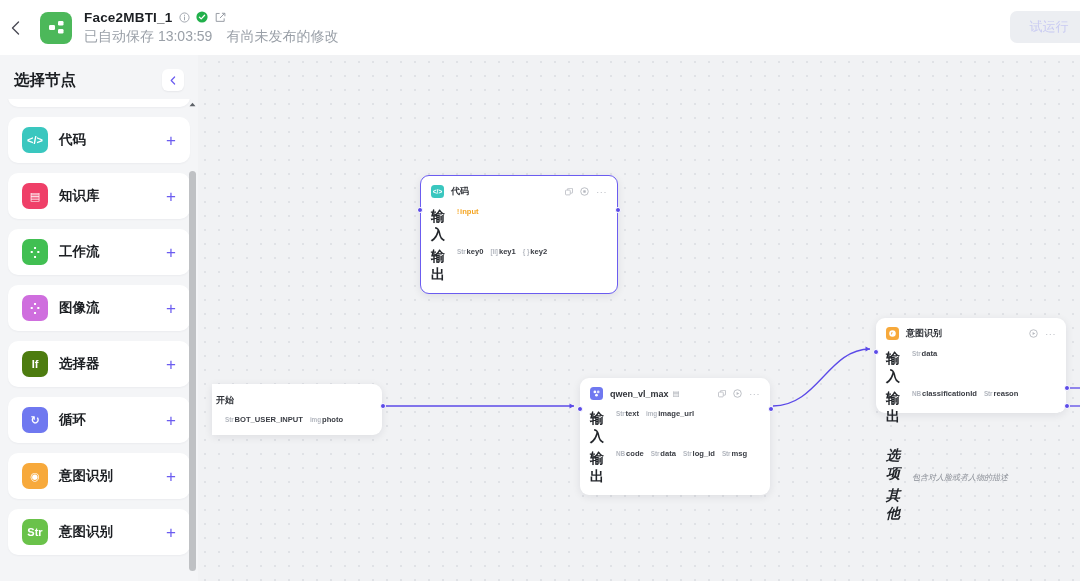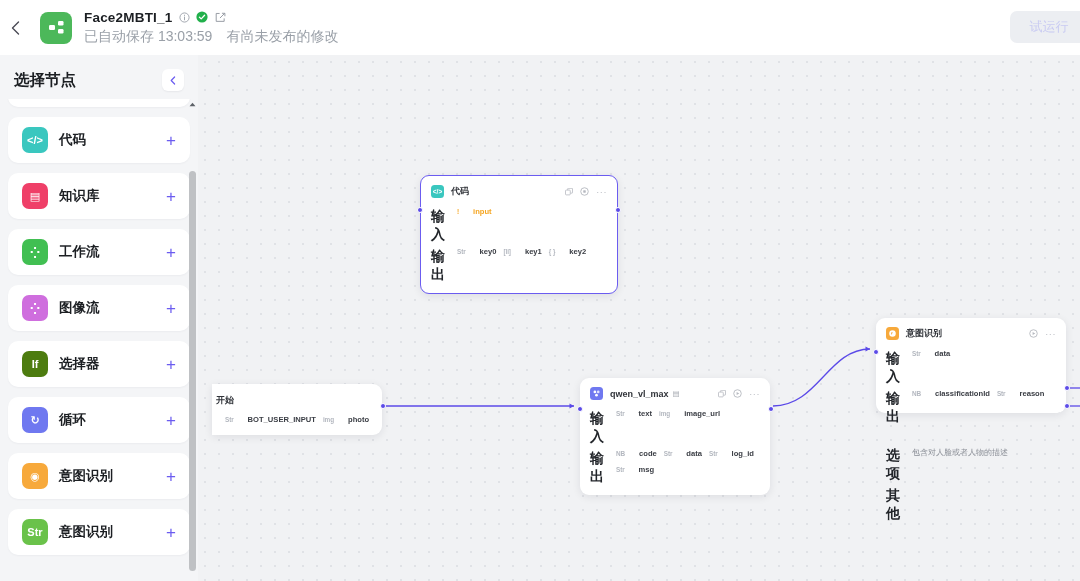--- a/index.html
+++ b/index.html
@@ -112,26 +112,26 @@
     color:#fff; font-size:7px; font-weight:bold; overflow:hidden;
   }
   .node-name { margin-left:7px; font-size:9px; color:#31343a; font-weight:bold; }
   .node-badge { margin-left:4px; font-size:7.5px; color:#a5a9b0; }
   .node-tools { margin-left:auto; display:flex; align-items:center; gap:7px; color:#b6b9c0; }
   .node-tools span { display:flex; align-items:center; }
   .node-body { padding:2px 10px 9px 10px; }
   .io-row { display:flex; align-items:flex-start; margin-top:3px; }
   .io-key { font-size:14px; color:#22252a; font-weight:bold; width:26px; flex:none; padding-top:1px; }
   .io-vals { display:flex; flex-wrap:wrap; gap:7px; align-items:center; }
-  .chip { display:flex; align-items:center; gap:14px; font-size:7.6px; }
+  .chip { display:flex; align-items:center; gap:1px; font-size:7.6px; }
   .chip .t { color:#b3b7bf; font-size:6.4px; font-weight:bold; letter-spacing:-0.1px; }
   .chip .n { color:#3a3d44; font-weight:bold; }
   .chip.warn .n { color:#f5a623; }
   .chip.warn .t { color:#f5a623; }
-  .plainrow { display:flex; align-items:flex-start; margin-top:3px; }
+  .plainrow { display:flex; align-items:flex-end; margin-top:3px;font-style:italic; }
   .plain-val { font-size:8px; color:#8a8e96; padding-top:1px; }
 
   .port {
     position:absolute; width:6px; height:6px; border-radius:50%;
     background:#5b4ae8; border:1px solid #fff;
   }
 
   
   #node-code   { left:222px; top:120px; width:198px; }
   #node-start  { left:14px;  top:329px; width:170px; border-radius:0 9px 9px 0; }

